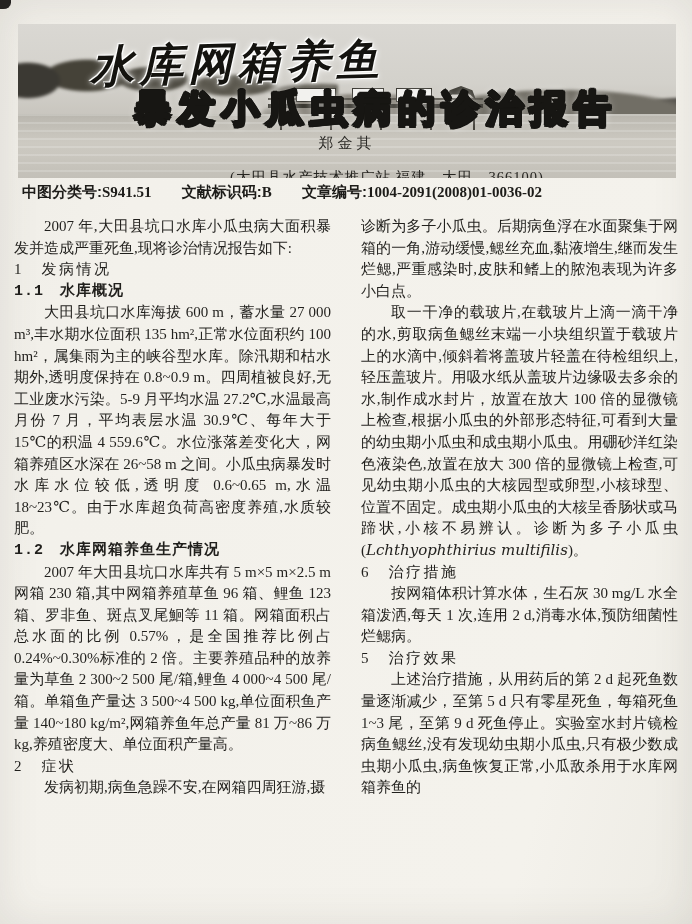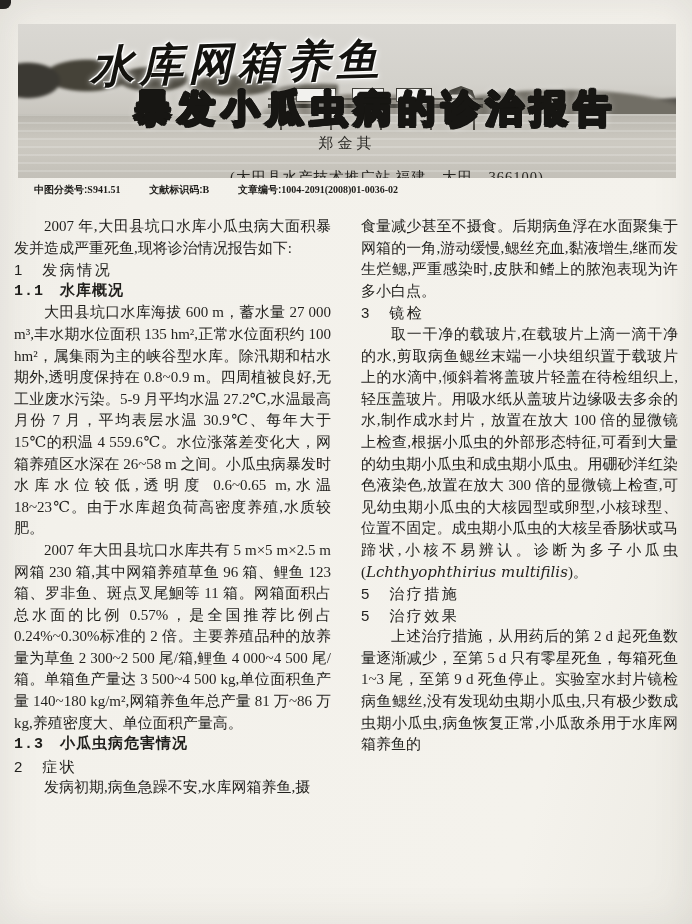--- a/index.html
+++ b/index.html
@@ -83,38 +83,38 @@
   .author{
     position:absolute;left:0;top:110px;width:100%;text-align:center;
     font-size:15px;letter-spacing:4px;color:#2c2b27;
   }
   .affil{
     position:absolute;left:0;top:144px;width:100%;text-align:center;
     font-size:14.5px;letter-spacing:1px;color:#262521;padding-left:40px;
   }
   
   .meta{
-    position:absolute;left:34px;top:183px;width:650px;
+    position:absolute;left:22px;top:183px;width:650px;
     font-family:"Liberation Sans","DejaVu Sans",sans-serif;
-    font-size:10px;font-weight:bold;color:#1d1c19;white-space:nowrap;
+    font-size:15px;font-weight:bold;color:#1d1c19;white-space:nowrap;
   }
   .meta .pair{margin-right:26px;}
   .meta .val{font-family:"Liberation Serif","DejaVu Serif",serif;font-weight:bold;}
   
   .cols{
     position:absolute;left:14px;top:216px;width:664px;height:712px;
     display:flex;gap:30px;overflow:hidden;
   }
   .col{flex:1 1 0;min-width:0;}
   .col p{margin:0;font-size:15px;line-height:21.6px;text-align:justify;
          text-justify:inter-ideograph;color:#201f1c;}
   .para{text-indent:2em;}
   .para-cont{text-indent:0;}
   .heading1{
-    font-family:Liberation Sans, sans-serif;
+    font-family:Liberation Serif, serif;
     font-weight:400;font-size:16px;letter-spacing:2.5px;text-indent:0;
   }
   .heading2{
     font-family:Liberation Mono, monospace;
     font-weight:700;font-size:15px;letter-spacing:1px;text-indent:0;
   }
   .col i{font-family:"DejaVu Serif","Liberation Serif",serif;font-style:italic;}
 </style>
 </head>
 <body>
@@ -151,28 +151,28 @@
     <span class="pair"><span>文献标识码:</span><span class="val">B</span></span>
     <span class="pair"><span>文章编号:</span><span class="val">1004-2091(2008)01-0036-02</span></span>
   </div>
 
   <div class="cols">
     <div class="col" id="col-left">
         <p class="para"><span>2007 年,大田县坑口水库小瓜虫病大面积暴发并造成严重死鱼,现将诊治情况报告如下:</span></p>
         <p class="heading1"><span>1　发病情况</span></p>
         <p class="heading2"><span>1.1　水库概况</span></p>
         <p class="para"><span>大田县坑口水库海拔 600 m，蓄水量 27 000 m³,丰水期水位面积 135 hm²,正常水位面积约 100 hm²，属集雨为主的峡谷型水库。除汛期和枯水期外,透明度保持在 0.8~0.9 m。四周植被良好,无工业废水污染。5-9 月平均水温 27.2℃,水温最高月份 7 月，平均表层水温 30.9℃、每年大于 15℃的积温 4 559.6℃。水位涨落差变化大，网箱养殖区水深在 26~58 m 之间。小瓜虫病暴发时水库水位较低,透明度 0.6~0.65 m,水温 18~23℃。由于水库超负荷高密度养殖,水质较肥。</span></p>
+        <p class="heading2"><span>1.2　水库网箱养鱼生产情况</span></p>
         <p class="para"><span>2007 年大田县坑口水库共有 5 m×5 m×2.5 m 网箱 230 箱,其中网箱养殖草鱼 96 箱、鲤鱼 123 箱、罗非鱼、斑点叉尾鮰等 11 箱。网箱面积占总水面的比例 0.57%，是全国推荐比例占 0.24%~0.30%标准的 2 倍。主要养殖品种的放养量为草鱼 2 300~2 500 尾/箱,鲤鱼 4 000~4 500 尾/箱。单箱鱼产量达 3 500~4 500 kg,单位面积鱼产量 140~180 kg/m²,网箱养鱼年总产量 81 万~86 万 kg,养殖密度大、单位面积产量高。</span></p>
-        <p class="heading2"><span>1.3　小瓜虫病危害情况</span></p>
         <p class="heading1"><span>2　症状</span></p>
-        <p class="para"><span>发病初期,病鱼急躁不安,水库网箱养鱼,摄</span></p>
+        <p class="para"><span>发病初期,病鱼急躁不安,在网箱四周狂游,摄</span></p>
       </div>
     <div class="col" id="col-right">
-        <p class="para-cont"><span>食量减少甚至不摄食。后期病鱼浮在水面聚集于网箱的一角,游动缓慢,鳃丝充血,黏液增生,继而发生烂鳃,严重感染时,皮肤和鳍上的脓泡表现为许多小白点。</span></p>
-        <p class="heading1"><span>3　镜检</span></p>
+        <p class="para-cont"><span>诊断为多子小瓜虫。后期病鱼浮在水面聚集于网箱的一角,游动缓慢,鳃丝充血,黏液增生,继而发生烂鳃,严重感染时,皮肤和鳍上的脓泡表现为许多小白点。</span></p>
         <p class="para"><span>取一干净的载玻片,在载玻片上滴一滴干净的水,剪取病鱼鳃丝末端一小块组织置于载玻片上的水滴中,倾斜着将盖玻片轻盖在待检组织上,轻压盖玻片。用吸水纸从盖玻片边缘吸去多余的水,制作成水封片，放置在放大 100 倍的显微镜上检查,根据小瓜虫的外部形态特征,可看到大量的幼虫期小瓜虫和成虫期小瓜虫。用硼砂洋红染色液染色,放置在放大 300 倍的显微镜上检查,可见幼虫期小瓜虫的大核园型或卵型,小核球型、位置不固定。成虫期小瓜虫的大核呈香肠状或马蹄状,小核不易辨认。诊断为多子小瓜虫(</span><i>Lchthyophthirius multifilis</i><span>)。</span></p>
-        <p class="heading1"><span>5　治疗措施</span></p>
+        <p class="heading1"><span>6　治疗措施</span></p>
+        <p class="para"><span>按网箱体积计算水体，生石灰 30 mg/L 水全箱泼洒,每天 1 次,连用 2 d,消毒水体,预防细菌性烂鳃病。</span></p>
         <p class="heading1"><span>5　治疗效果</span></p>
         <p class="para"><span>上述治疗措施，从用药后的第 2 d 起死鱼数量逐渐减少，至第 5 d 只有零星死鱼，每箱死鱼 1~3 尾，至第 9 d 死鱼停止。实验室水封片镜检病鱼鳃丝,没有发现幼虫期小瓜虫,只有极少数成虫期小瓜虫,病鱼恢复正常,小瓜敌杀用于水库网箱养鱼的</span></p>
       </div>
   </div>
 
 </div>
 
 </body></html>

